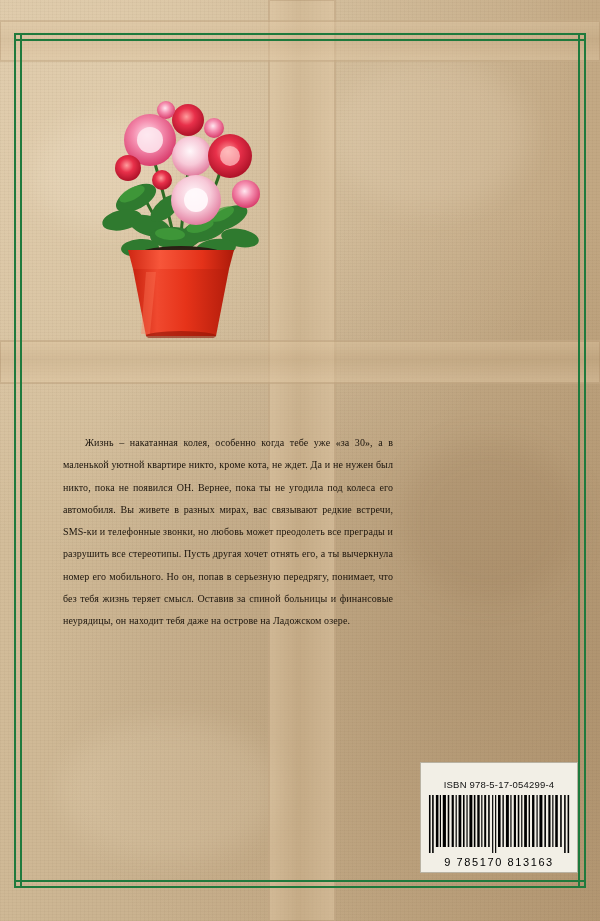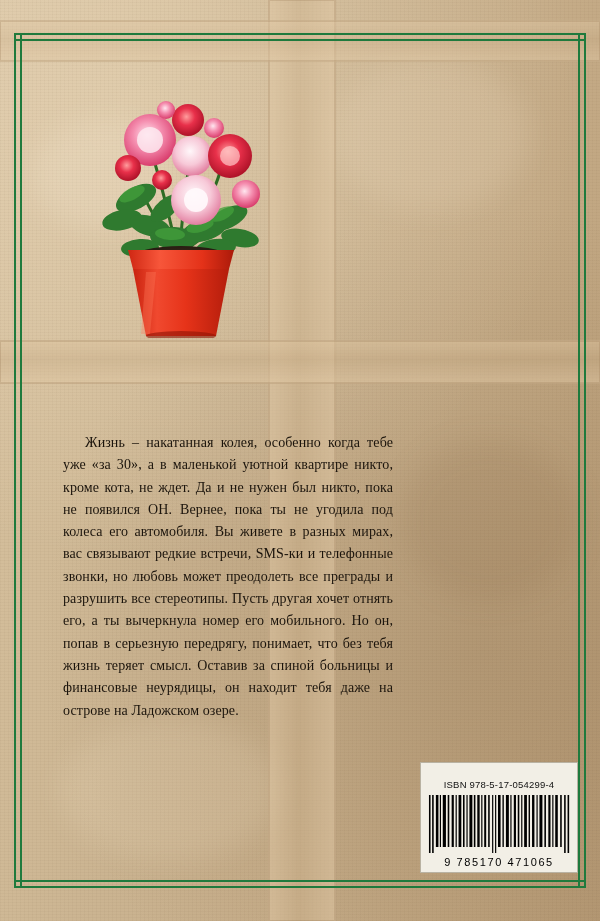--- a/index.html
+++ b/index.html
@@ -93,21 +93,21 @@
     height: 290px;
   }
 
   
   .blurb {
     position: absolute;
     left: 63px;
     top: 432px;
     width: 330px;
     font-family: "Liberation Serif", serif;
-    font-size: 14px;
+    font-size: 10px;
     line-height: 22.3px;
     color: #1b140c;
     text-align: justify;
     text-indent: 22px;
     letter-spacing: 0.1px;
   }
 
   
   .isbn-block {
     position: absolute;
@@ -308,16 +308,16 @@
         <rect x="115" y="2" width="3.0" height="52"></rect>
         <rect x="120" y="2" width="1.6" height="52"></rect>
         <rect x="124" y="2" width="2.2" height="52"></rect>
         <rect x="128" y="2" width="1.2" height="52"></rect>
         <rect x="131" y="2" width="2.6" height="52"></rect>
         <rect x="136" y="2" width="1.6" height="52"></rect>
         <rect x="140" y="2" width="1.6" height="58"></rect>
         <rect x="143.5" y="2" width="1.6" height="58"></rect>
       </g>
     </svg>
-    <div class="barcode-digits">9 785170 471065</div>
+    <div class="barcode-digits">9 785170 813163</div>
   </div>
 
 </div>
 
 </body></html>

